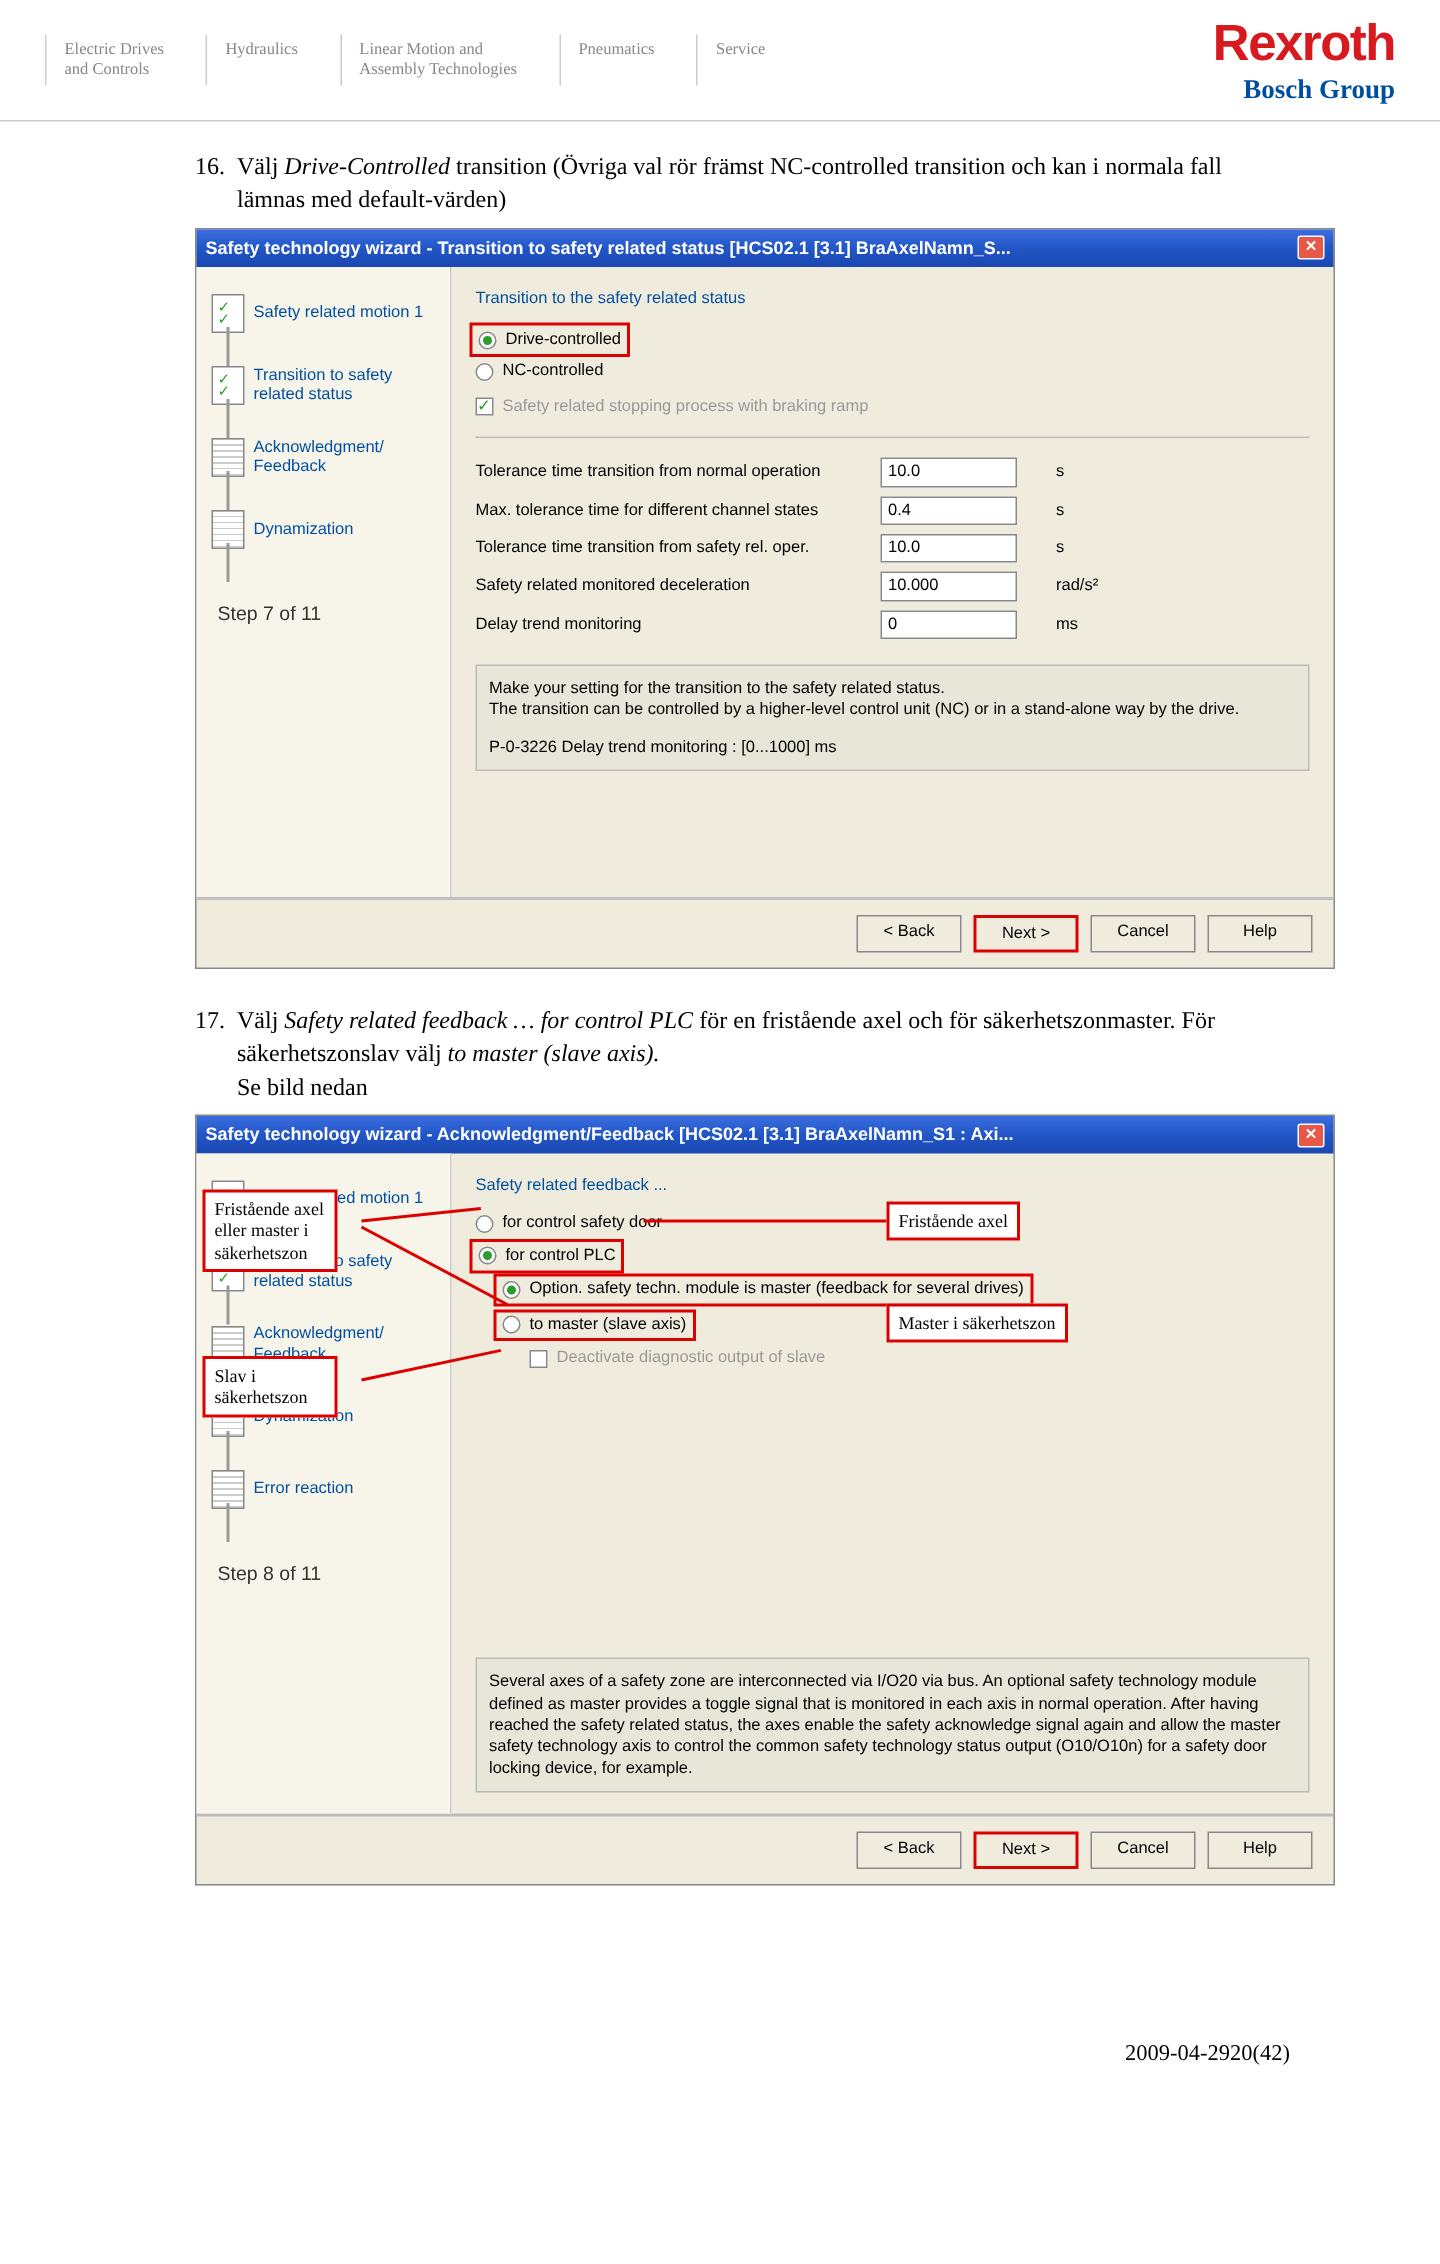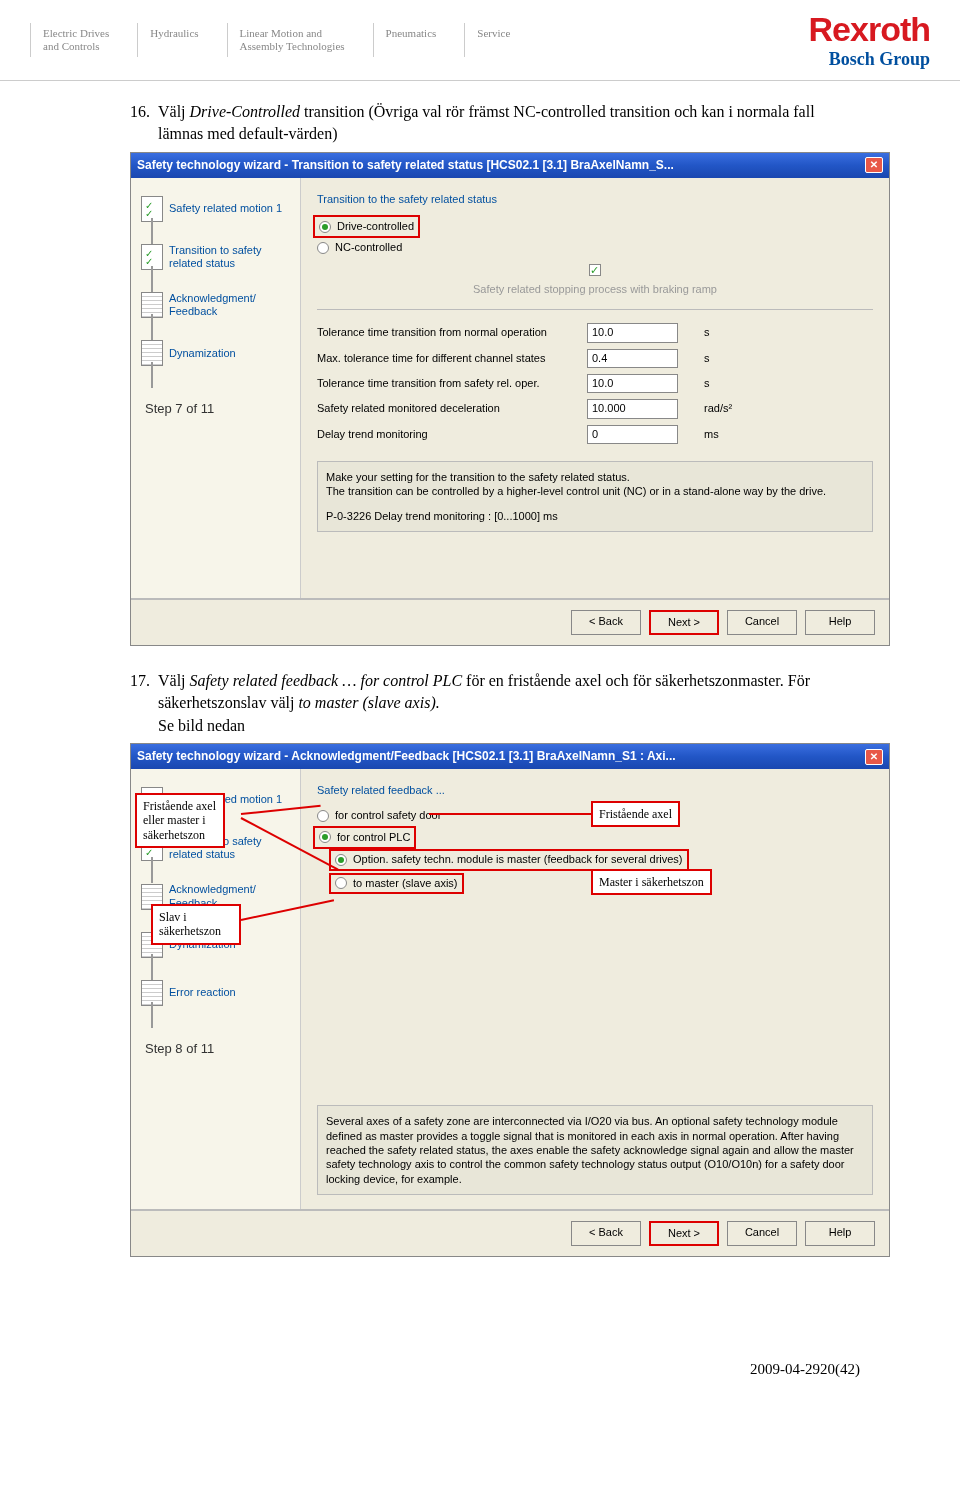--- a/index.html
+++ b/index.html
@@ -207,21 +207,21 @@
     border-radius: 50%;
   }
   .check { position: relative; }
   .check.sel::after {
     content: '✓';
     position: absolute;
     left: 0; top: -2px;
     color: #2a9d2a;
     font-size: 11px;
   }
-  .disabled { color: #999; flex-direction: column; }
+  .disabled { color: #999; }
   
   .hr {
     border: none;
     border-top: 1px solid #bbb;
     margin: 10px 0;
   }
   
   .param-row {
     display: flex;
     align-items: center;
@@ -434,21 +434,21 @@
             <div class="step-icon todo"></div>
             <div class="step-label">Dynamization</div>
           </div>
       <div class="wizard-step">
             <div class="step-icon todo"></div>
             <div class="step-label">Error reaction</div>
           </div>
       <div class="step-counter">Step 8 of 11</div>
 
       <div class="callout" style="left:4px;top:24px;width:90px">Fristående axel eller master i säkerhetszon</div>
-      <div class="callout" style="left:20px;top:135px;width:90px">Slav i säkerhetszon</div>
+      <div class="callout" style="left:4px;top:135px;width:90px">Slav i säkerhetszon</div>
     </div>
     <div class="wizard-main" style="position:relative">
       <div class="section-title">Safety related feedback ...</div>
       <div class="radio-row">
             <div class="radio"></div>
             <span>for control safety door</span>
           </div>
       <div style="display:flex;align-items:center;gap:10px">
         <div class="radio-row highlight">
               <div class="radio sel"></div>
@@ -457,20 +457,24 @@
       </div>
       <div style="padding-left:18px">
         <div class="radio-row" style="border:2px solid #d00;padding:1px 4px;margin-left:-6px;width:fit-content">
           <div class="radio sel"></div>
               <span>Option. safety techn. module is master (feedback for several drives)</span>
         </div>
         <div class="radio-row" style="border:2px solid #d00;padding:1px 4px;margin-left:-6px;margin-top:2px;width:fit-content">
           <div class="radio"></div>
               <span>to master (slave axis)</span>
         </div>
+        <div class="radio-row disabled" style="padding-left:18px;margin-top:2px">
+              <div class="check"></div>
+              <span>Deactivate diagnostic output of slave</span>
+            </div>
       </div>
 
       <div class="callout" style="left:290px;top:32px">Fristående axel</div>
       <div class="callout" style="left:290px;top:100px">Master i säkerhetszon</div>
 
       <div class="redline" style="left:-60px;top:44px;width:80px;transform:rotate(-6deg)"></div>
       <div class="redline" style="left:-60px;top:48px;width:110px;transform:rotate(28deg)"></div>
       <div class="redline" style="left:-60px;top:150px;width:95px;transform:rotate(-12deg)"></div>
       <div class="redline" style="left:128px;top:44px;width:162px;transform:rotate(0deg)"></div>
 

